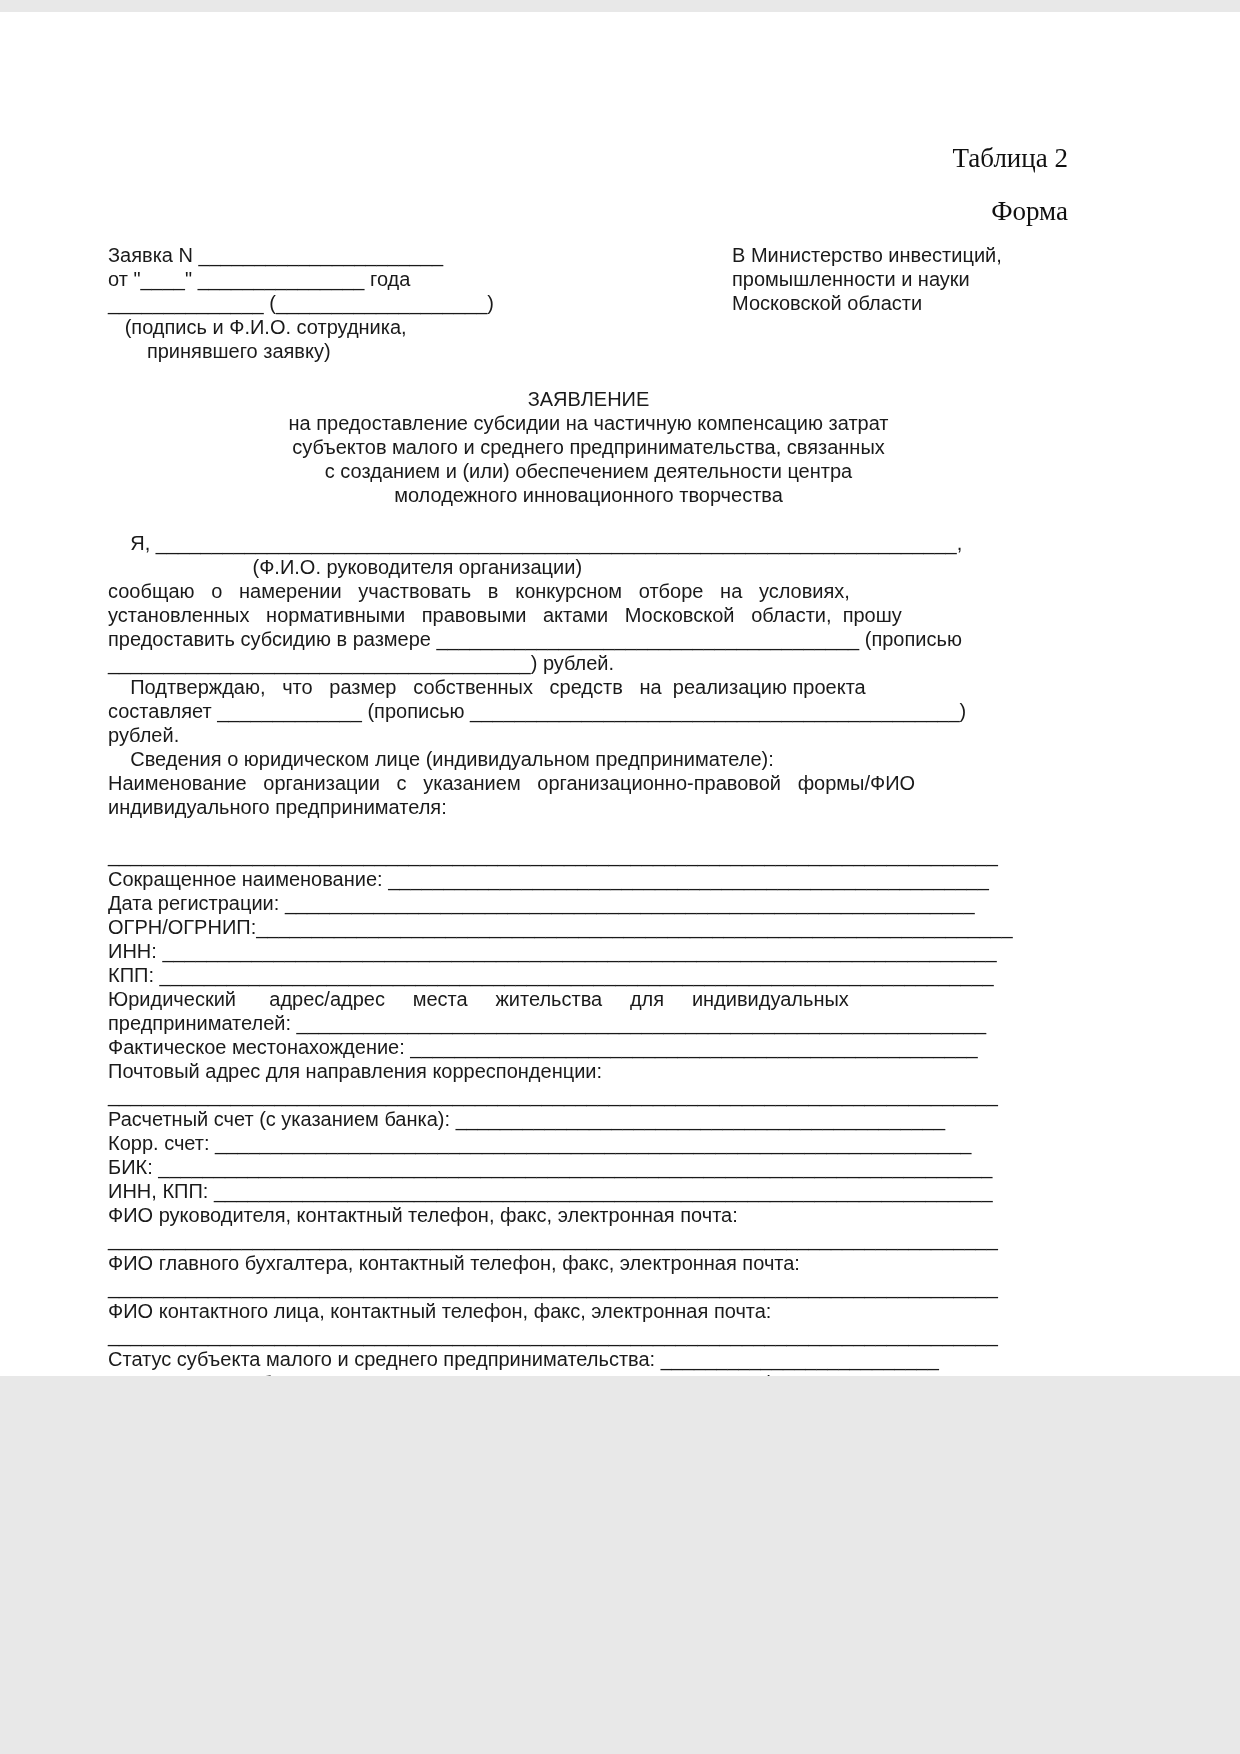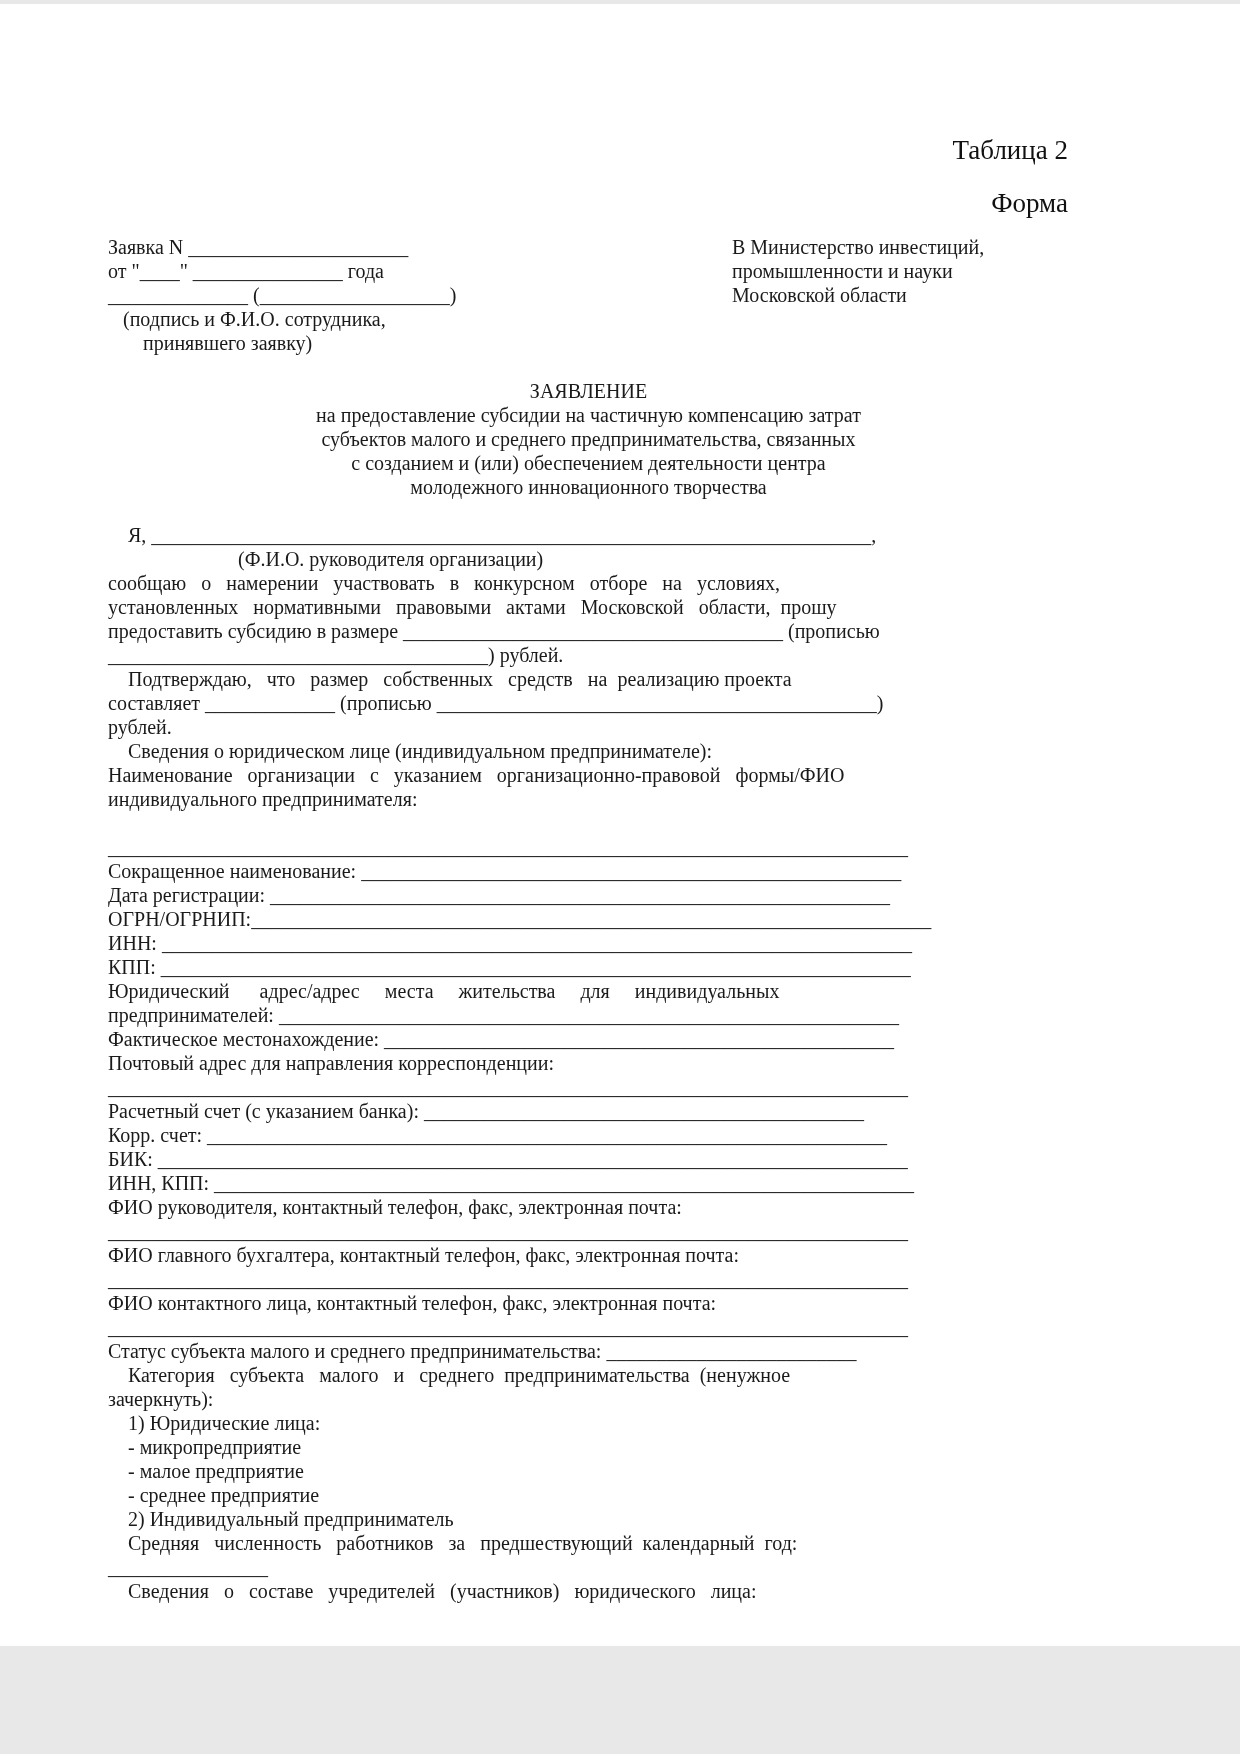--- a/index.html
+++ b/index.html
@@ -3,39 +3,39 @@
 <meta charset="utf-8">
 <style>
   html, body {
     margin: 0;
     padding: 0;
     background: #e8e8e8;
   }
   .page {
     position: relative;
     width: 1240px;
-    height: 1642px;
+    height: 1364px;
     background: #ffffff;
-    margin: 4px auto;
+    margin: 12px auto;
     overflow: hidden;
     color: #1a1a1a;
   }
   .serif-caption {
     position: absolute;
     right: 172px;
     font-family: "Liberation Serif", serif;
     font-size: 27px;
     line-height: 30px;
     color: #111;
     white-space: pre;
   }
   #caption-table { top: 131px; }
   #caption-form  { top: 184px; text-align: right; }
   .mono {
-    font-family: Liberation Serif, serif;
+    font-family: Liberation Sans, sans-serif;
     font-size: 20px;
     line-height: 24px;
     white-space: pre;
     color: #1a1a1a;
     letter-spacing: 0;
   }
   #header-left {
     position: absolute;
     left: 108px;
     top: 231px;

